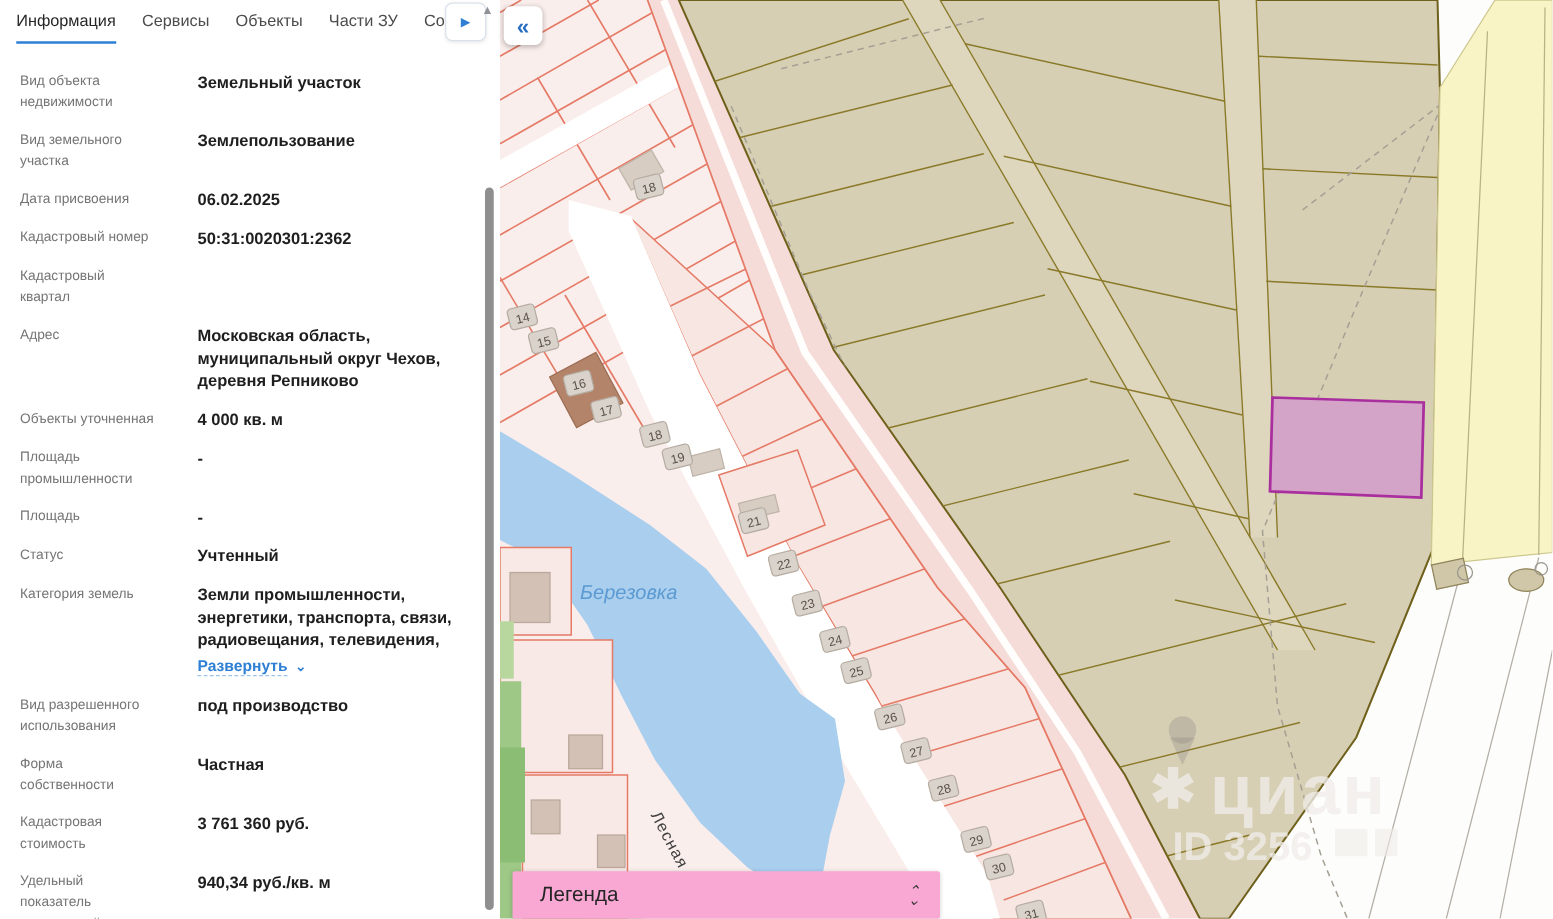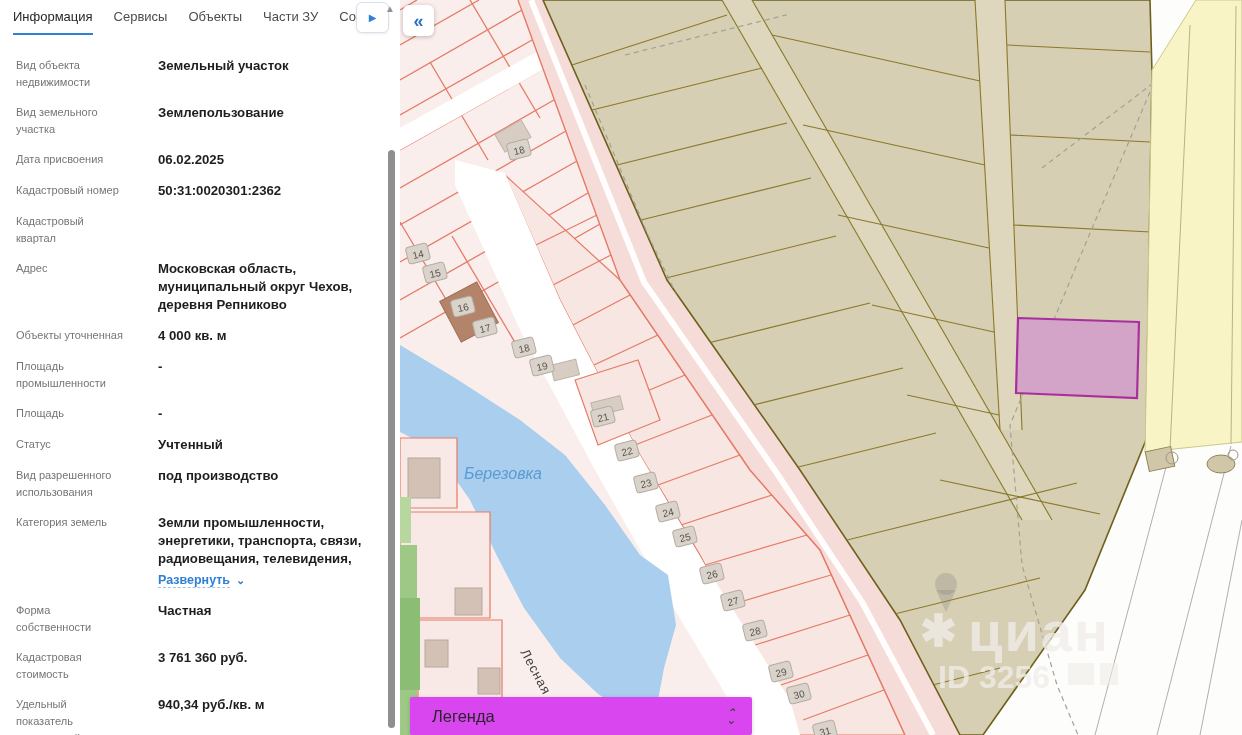--- a/index.html
+++ b/index.html
@@ -26,21 +26,21 @@
   .expand .chev { font-size:11px; margin-left:6px; }
   .scroll-thumb { position:absolute; left:388px; top:150px; width:7px; height:578px;
                   background:#8f8f8f; border-radius:4px; }
 
   
   .map { position:relative; width:842px; height:735px; flex:1; background:#fdfdfc; }
   .map svg { position:absolute; left:0; top:0; }
   .collapse-btn { position:absolute; left:3px; top:5px; width:31px; height:31px; background:#fff;
                   border:none; border-radius:6px; box-shadow:0 1px 4px rgba(0,0,0,.25);
                   color:#2a6fc0; font-size:18px; font-weight:bold; line-height:28px; cursor:pointer; }
-  .legend { position:absolute; left:10px; top:697px; width:342px; height:38px; background:#d946ef;
+  .legend { position:absolute; left:10px; top:697px; width:342px; height:38px; background:#f9a8d4;
             border-radius:2px; box-shadow:0 1px 4px rgba(0,0,0,.18);
             display:flex; align-items:center; justify-content:space-between; padding:0 16px 0 22px; }
   .legend-title { font-size:16.5px; color:#262626; }
   .legend-toggle { display:flex; flex-direction:column; align-items:center; color:#3c3c3c;
                    font-size:12px; line-height:7px; cursor:pointer; padding-top:2px; }
   .pnum { font-size:10px; fill:#5a5248; }
   .badge { fill:#d9d3cb; stroke:#b5aca1; stroke-width:1; }
   .wm { opacity:.85; }
 </style>
 </head>
@@ -95,32 +95,32 @@
         </div>
       <div class="row">
           <div class="lbl">Площадь</div>
           <div class="val">-</div>
         </div>
       <div class="row">
           <div class="lbl">Статус</div>
           <div class="val">Учтенный</div>
         </div>
       <div class="row">
-          <div class="lbl">Вид разрешенного использования</div>
-          <div class="val">под производство</div>
-        </div>
-      <div class="row">
         <div class="lbl">Категория земель</div>
         <div class="val">
           <span>Земли промышленности, энергетики, транспорта, связи, радиовещания, телевидения,</span>
           <div class="expand">
             <a>Развернуть</a><span class="chev">⌄</span>
           </div>
         </div>
       </div>
+      <div class="row">
+          <div class="lbl">Вид разрешенного использования</div>
+          <div class="val">под производство</div>
+        </div>
       <div class="row">
           <div class="lbl">Форма собственности</div>
           <div class="val">Частная</div>
         </div>
       <div class="row">
           <div class="lbl">Кадастровая стоимость</div>
           <div class="val">3 761 360 руб.</div>
         </div>
       <div class="row">
           <div class="lbl">Удельный показатель кадастровой стоимости</div>

